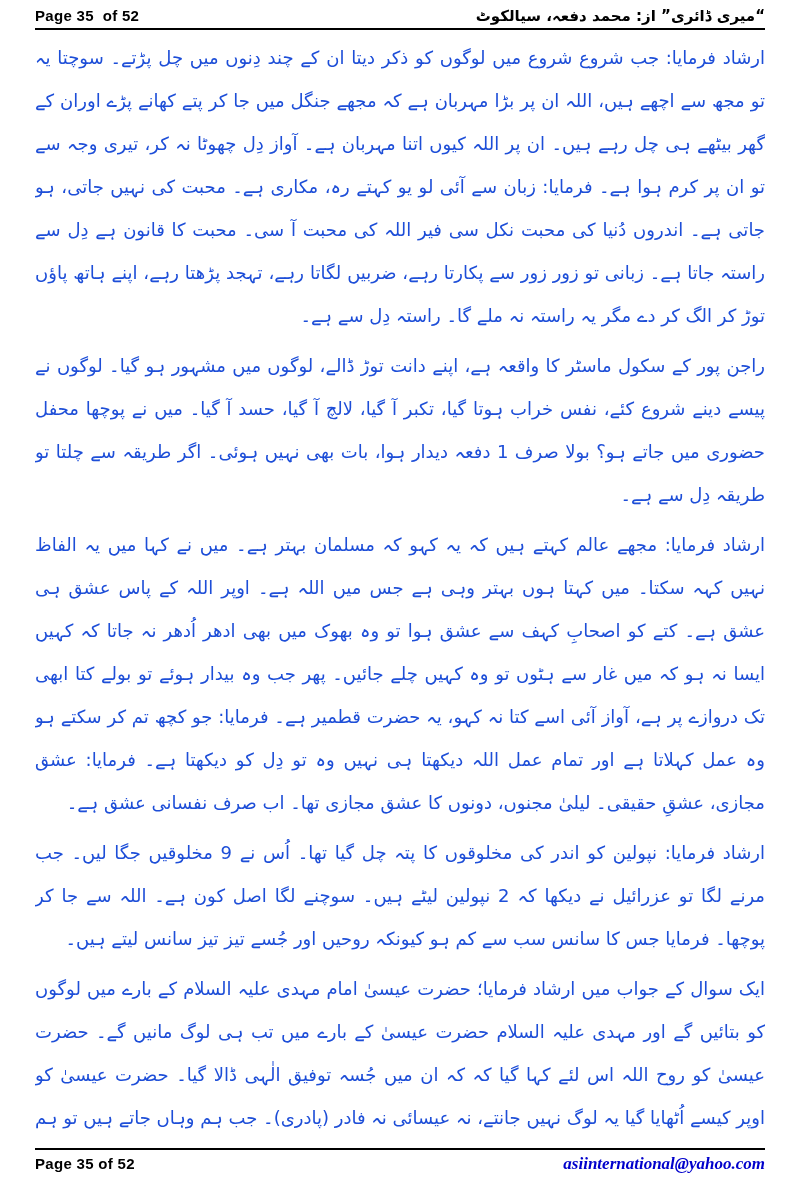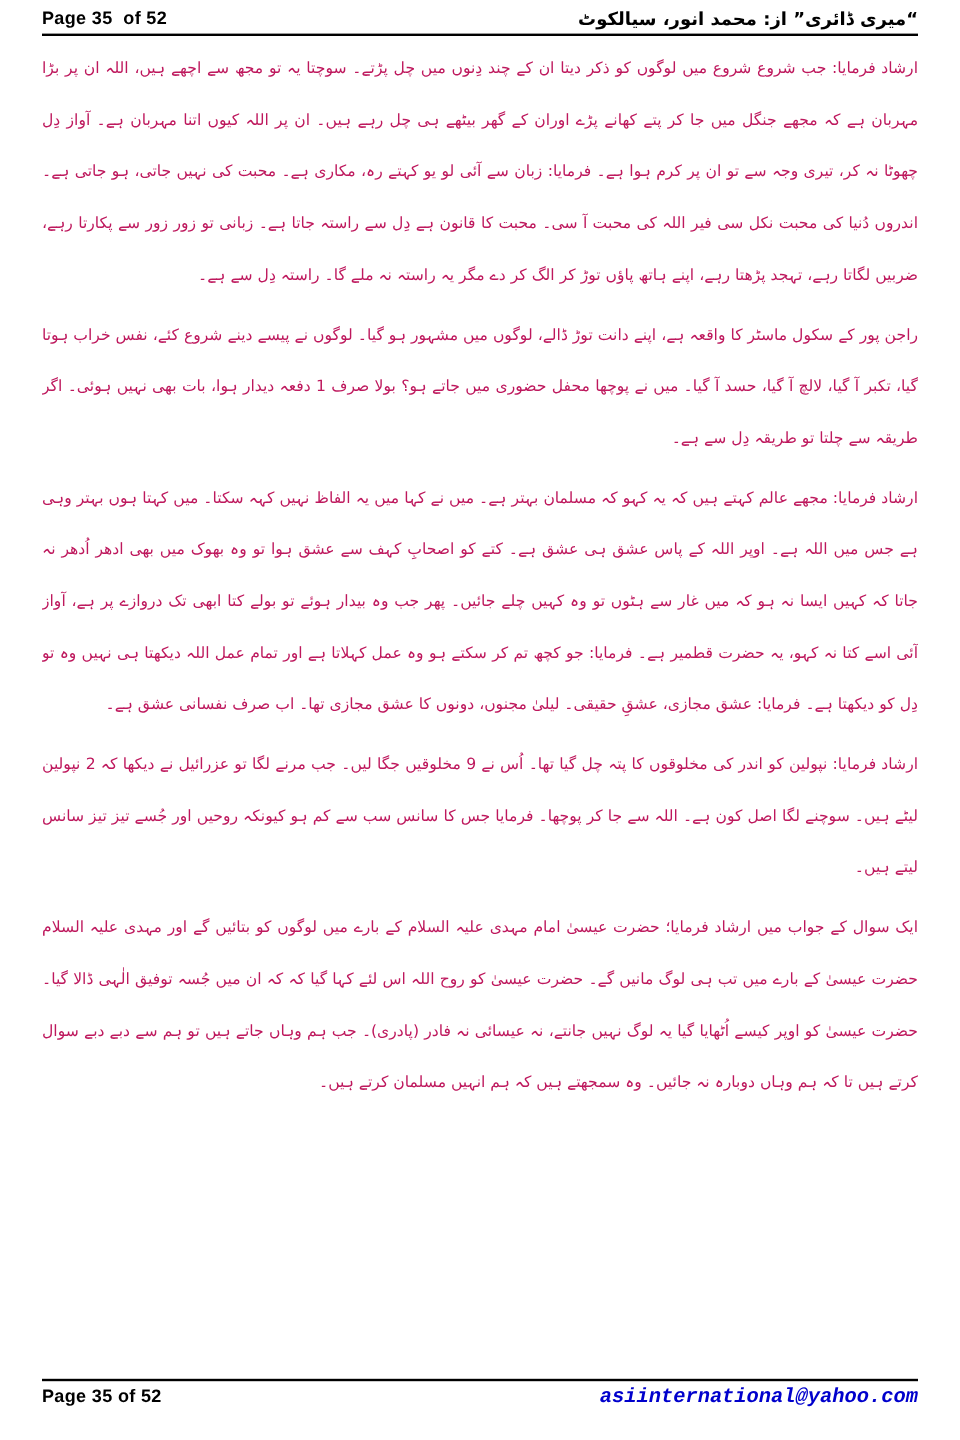--- a/index.html
+++ b/index.html
@@ -39,23 +39,23 @@
     font-family: "DejaVu Sans", sans-serif;
   }
   
   .doc-body {
     position: absolute;
     top: 36px; left: 35px; right: 35px;
     height: 1105px;
     overflow: hidden;
     direction: rtl;
     font-family: "DejaVu Sans", sans-serif;
-    font-size: 13px;
+    font-size: 18px;
     line-height: 43px;
-    color: #be185d;
+    color: #1d4ed8;
   }
   .doc-body p.par {
     margin: 0 0 7px 0;
     text-align: justify;
     
   }
   
   .ftr {
     position: absolute;
     left: 35px; right: 35px; bottom: 26px;
@@ -64,35 +64,35 @@
     display: flex;
     justify-content: space-between;
     align-items: baseline;
   }
   .ftr-page {
     font-weight: bold;
     font-size: 15px;
     letter-spacing: 0.3px;
   }
   .ftr-email {
-    font-family: Liberation Mono, monospace;
+    font-family: Liberation Serif, serif;
     font-style: italic;
     font-weight: bold;
     font-size: 17px;
     text-decoration: none;
   }
 </style>
 </head>
 <body>
 
 <div class="page">
 
   <div class="hdr">
     <div class="hdr-page">Page 35  of 52</div>
-    <div class="hdr-title">“میری ڈائری” از: محمد انور، سیالکوٹ</div>
+    <div class="hdr-title">“میری ڈائری” از: محمد دفعہ، سیالکوٹ</div>
   </div>
 
   <div class="doc-body">
     <p class="par">ارشاد فرمایا: جب شروع شروع میں لوگوں کو ذکر دیتا ان کے چند دِنوں میں چل پڑتے۔ سوچتا یہ تو مجھ سے اچھے ہیں، اللہ ان پر بڑا مہربان ہے کہ مجھے جنگل میں جا کر پتے کھانے پڑے اوران کے گھر بیٹھے ہی چل رہے ہیں۔ ان پر اللہ کیوں اتنا مہربان ہے۔ آواز دِل چھوٹا نہ کر، تیری وجہ سے تو ان پر کرم ہوا ہے۔ فرمایا: زبان سے آئی لو یو کہتے رہ، مکاری ہے۔ محبت کی نہیں جاتی، ہو جاتی ہے۔ اندروں دُنیا کی محبت نکل سی فیر اللہ کی محبت آ سی۔ محبت کا قانون ہے دِل سے راستہ جاتا ہے۔ زبانی تو زور زور سے پکارتا رہے، ضربیں لگاتا رہے، تہجد پڑھتا رہے، اپنے ہاتھ پاؤں توڑ کر الگ کر دے مگر یہ راستہ نہ ملے گا۔ راستہ دِل سے ہے۔</p>
     <p class="par">راجن پور کے سکول ماسٹر کا واقعہ ہے، اپنے دانت توڑ ڈالے، لوگوں میں مشہور ہو گیا۔ لوگوں نے پیسے دینے شروع کئے، نفس خراب ہوتا گیا، تکبر آ گیا، لالچ آ گیا، حسد آ گیا۔ میں نے پوچھا محفل حضوری میں جاتے ہو؟ بولا صرف 1 دفعہ دیدار ہوا، بات بھی نہیں ہوئی۔ اگر طریقہ سے چلتا تو طریقہ دِل سے ہے۔</p>
     <p class="par">ارشاد فرمایا: مجھے عالم کہتے ہیں کہ یہ کہو کہ مسلمان بہتر ہے۔ میں نے کہا میں یہ الفاظ نہیں کہہ سکتا۔ میں کہتا ہوں بہتر وہی ہے جس میں اللہ ہے۔ اوپر اللہ کے پاس عشق ہی عشق ہے۔ کتے کو اصحابِ کہف سے عشق ہوا تو وہ بھوک میں بھی ادھر اُدھر نہ جاتا کہ کہیں ایسا نہ ہو کہ میں غار سے ہٹوں تو وہ کہیں چلے جائیں۔ پھر جب وہ بیدار ہوئے تو بولے کتا ابھی تک دروازے پر ہے، آواز آئی اسے کتا نہ کہو، یہ حضرت قطمیر ہے۔ فرمایا: جو کچھ تم کر سکتے ہو وہ عمل کہلاتا ہے اور تمام عمل اللہ دیکھتا ہی نہیں وہ تو دِل کو دیکھتا ہے۔ فرمایا: عشق مجازی، عشقِ حقیقی۔ لیلیٰ مجنوں، دونوں کا عشق مجازی تھا۔ اب صرف نفسانی عشق ہے۔</p>
     <p class="par">ارشاد فرمایا: نپولین کو اندر کی مخلوقوں کا پتہ چل گیا تھا۔ اُس نے 9 مخلوقیں جگا لیں۔ جب مرنے لگا تو عزرائیل نے دیکھا کہ 2 نپولین لیٹے ہیں۔ سوچنے لگا اصل کون ہے۔ اللہ سے جا کر پوچھا۔ فرمایا جس کا سانس سب سے کم ہو کیونکہ روحیں اور جُسے تیز تیز سانس لیتے ہیں۔</p>
     <p class="par">ایک سوال کے جواب میں ارشاد فرمایا؛ حضرت عیسیٰ امام مہدی علیہ السلام کے بارے میں لوگوں کو بتائیں گے اور مہدی علیہ السلام حضرت عیسیٰ کے بارے میں تب ہی لوگ مانیں گے۔ حضرت عیسیٰ کو روح اللہ اس لئے کہا گیا کہ کہ ان میں جُسہ توفیق الٰہی ڈالا گیا۔ حضرت عیسیٰ کو اوپر کیسے اُٹھایا گیا یہ لوگ نہیں جانتے، نہ عیسائی نہ فادر (پادری)۔ جب ہم وہاں جاتے ہیں تو ہم سے دبے دبے سوال کرتے ہیں تا کہ ہم وہاں دوبارہ نہ جائیں۔ وہ سمجھتے ہیں کہ ہم انہیں مسلمان کرتے ہیں۔</p>
 
   </div>

